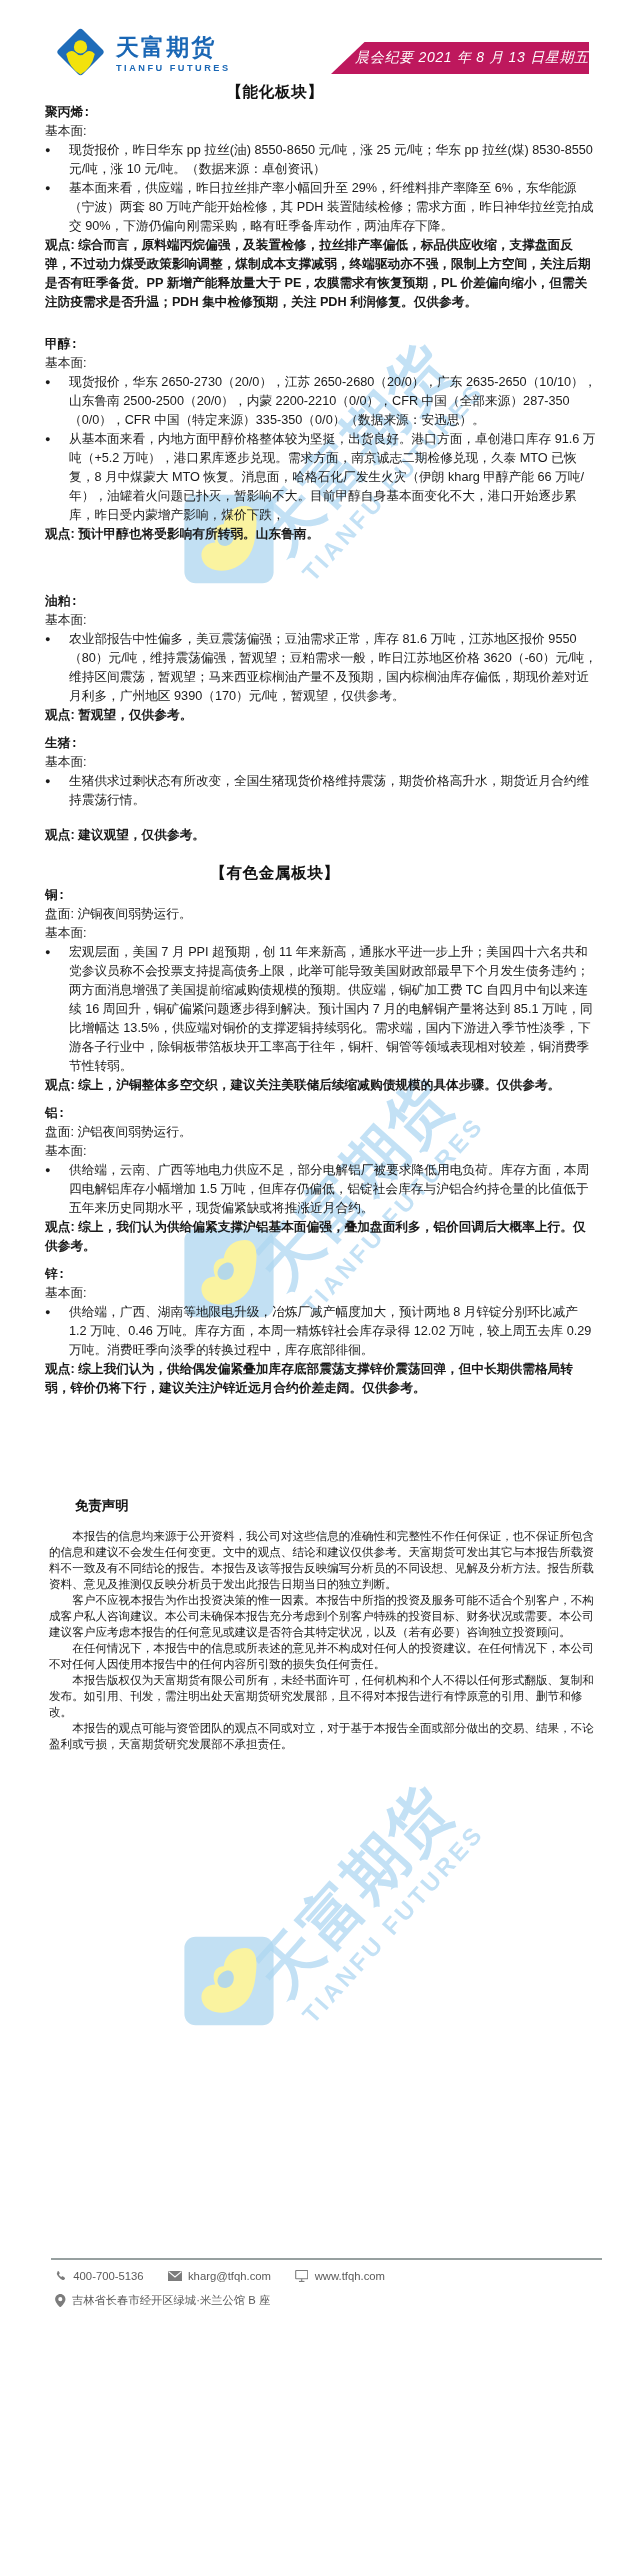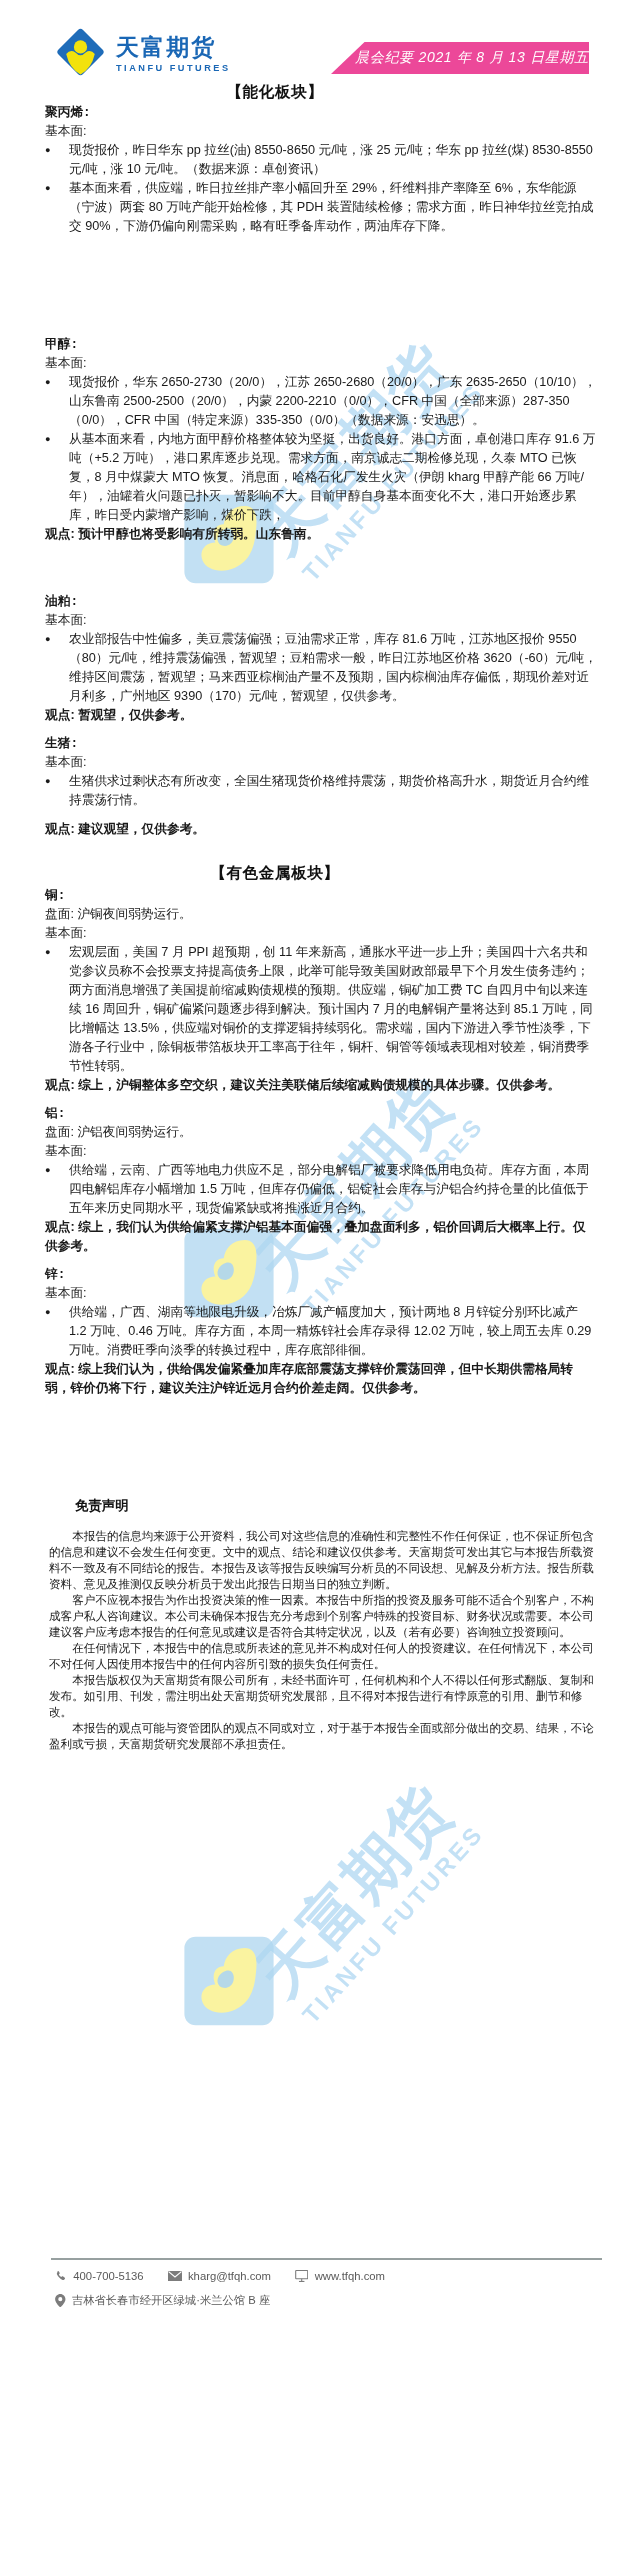--- a/index.html
+++ b/index.html
@@ -5,21 +5,21 @@
   * { margin:0; padding:0; box-sizing:border-box; }
   body { background:#e8e8e8; font-family:"Liberation Sans", sans-serif; }
   .page { position:relative; width:634px; height:2576px; margin:0 auto; background:#ffffff; overflow:hidden; }
 
   
   .hdr-logo { position:absolute; left:55px; top:25px; display:flex; align-items:flex-start; z-index:2; }
   .hdr-logo svg { display:block; }
   .brand-txt { margin-left:10px; padding-top:10px; }
   .brand-cn { font-size:23px; font-weight:bold; color:#1a67b5; letter-spacing:2.1px; line-height:1.1; }
   .brand-en { font-size:9.2px; font-weight:bold; color:#1a67b5; letter-spacing:2.5px; margin-top:2.8px; }
-  .banner { position:absolute; left:331px; top:42px; width:258px; height:32px; background:#ec4899;
+  .banner { position:absolute; left:331px; top:42px; width:258px; height:32px; background:#be185d;
             clip-path:polygon(0 100%, 13% 0, 100% 0, 100% 100%);
             display:flex; align-items:center; justify-content:center; z-index:2; }
   .banner span { color:#ffffff; font-size:14px; font-style:italic; letter-spacing:0.7px; padding-left:24px; }
 
   
   .wm { position:absolute; left:162px; width:366px; height:394px; z-index:0; pointer-events:none; }
   .wm-emblem { position:absolute; left:21px; top:282px; }
   .wm-text { position:absolute; left:120px; top:296px; transform:rotate(-48deg); transform-origin:left center;
              color:#b9dcf4; white-space:nowrap; opacity:0.85; }
   .wm-cn { font-size:62px; font-weight:bold; letter-spacing:1.4px; line-height:1; }
@@ -117,20 +117,21 @@
     <div class="cname">聚丙烯:</div>
     <div>基本面:</div>
     <div class="bullet">
         <span class="dot">●</span>
         <span class="btxt">现货报价，昨日华东 pp 拉丝(油) 8550-8650 元/吨，涨 25 元/吨；华东 pp 拉丝(煤) 8530-8550 元/吨，涨 10 元/吨。（数据来源：卓创资讯）</span>
       </div>
     <div class="bullet">
         <span class="dot">●</span>
         <span class="btxt">基本面来看，供应端，昨日拉丝排产率小幅回升至 29%，纤维料排产率降至 6%，东华能源（宁波）两套 80 万吨产能开始检修，其 PDH 装置陆续检修；需求方面，昨日神华拉丝竞拍成交 90%，下游仍偏向刚需采购，略有旺季备库动作，两油库存下降。</span>
       </div>
+    <div class="vp">观点: 综合而言，原料端丙烷偏强，及装置检修，拉丝排产率偏低，标品供应收缩，支撑盘面反弹，不过动力煤受政策影响调整，煤制成本支撑减弱，终端驱动亦不强，限制上方空间，关注后期是否有旺季备货。PP 新增产能释放量大于 PE，农膜需求有恢复预期，PL 价差偏向缩小，但需关注防疫需求是否升温；PDH 集中检修预期，关注 PDH 利润修复。仅供参考。</div>
   </div>
 
   <div class="blk" style="top:335px">
     <div class="cname">甲醇:</div>
     <div>基本面:</div>
     <div class="bullet">
         <span class="dot">●</span>
         <span class="btxt">现货报价，华东 2650-2730（20/0），江苏 2650-2680（20/0），广东 2635-2650（10/10），山东鲁南 2500-2500（20/0），内蒙 2200-2210（0/0），CFR 中国（全部来源）287-350（0/0），CFR 中国（特定来源）335-350（0/0）（数据来源：安迅思）。</span>
       </div>
     <div class="bullet">
@@ -151,21 +152,21 @@
     <div class="vp">观点: 暂观望，仅供参考。</div>
   </div>
 
   <div class="blk" style="top:734px">
     <div class="cname">生猪:</div>
     <div>基本面:</div>
     <div class="bullet">
         <span class="dot">●</span>
         <span class="btxt">生猪供求过剩状态有所改变，全国生猪现货价格维持震荡，期货价格高升水，期货近月合约维持震荡行情。</span>
       </div>
-    <div class="vp" style="margin-top:10px">观点: 建议观望，仅供参考。</div>
+    <div class="vp" style="margin-top:16px">观点: 建议观望，仅供参考。</div>
   </div>
 
   <div class="sec-title" style="top:863px">【有色金属板块】</div>
 
   <div class="blk" style="top:886px">
     <div class="cname">铜:</div>
     <div>盘面: 沪铜夜间弱势运行。</div>
     <div>基本面:</div>
     <div class="bullet">
         <span class="dot">●</span>

